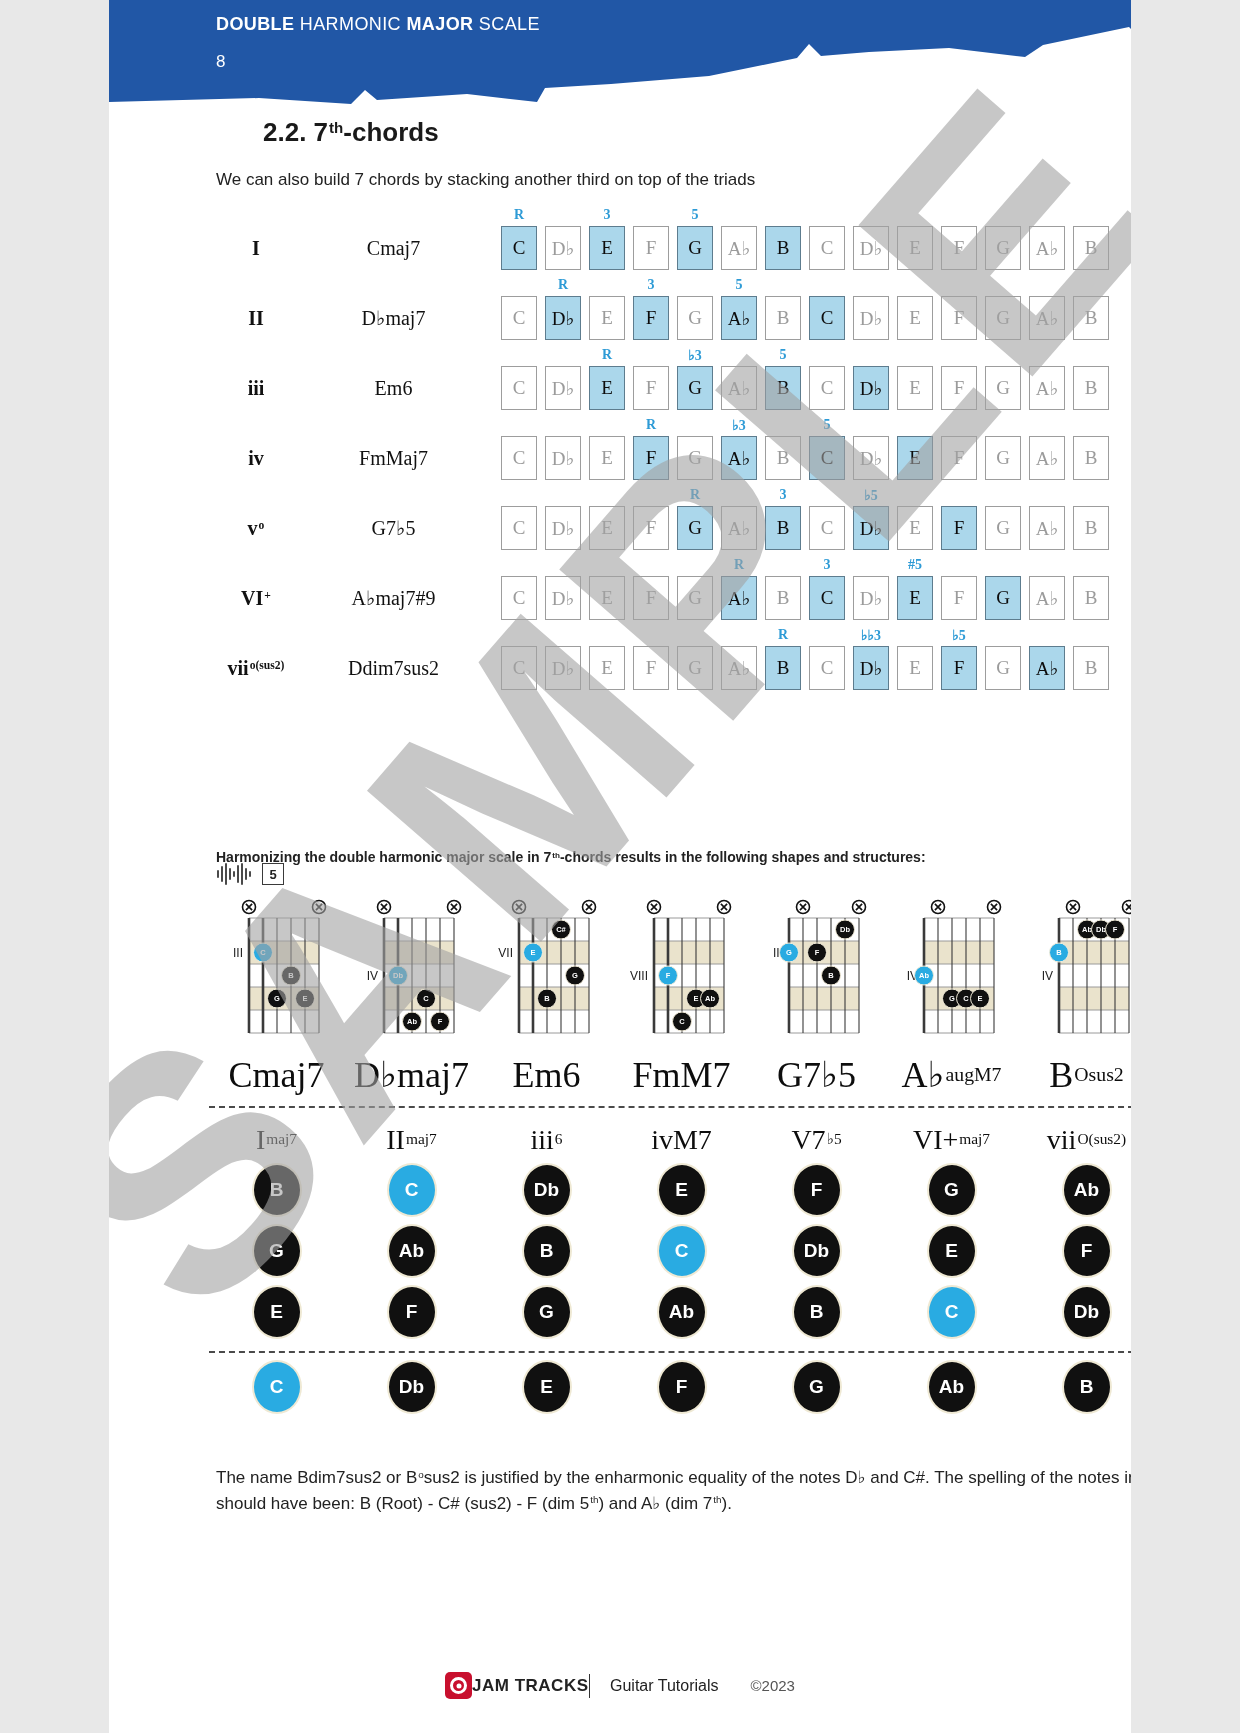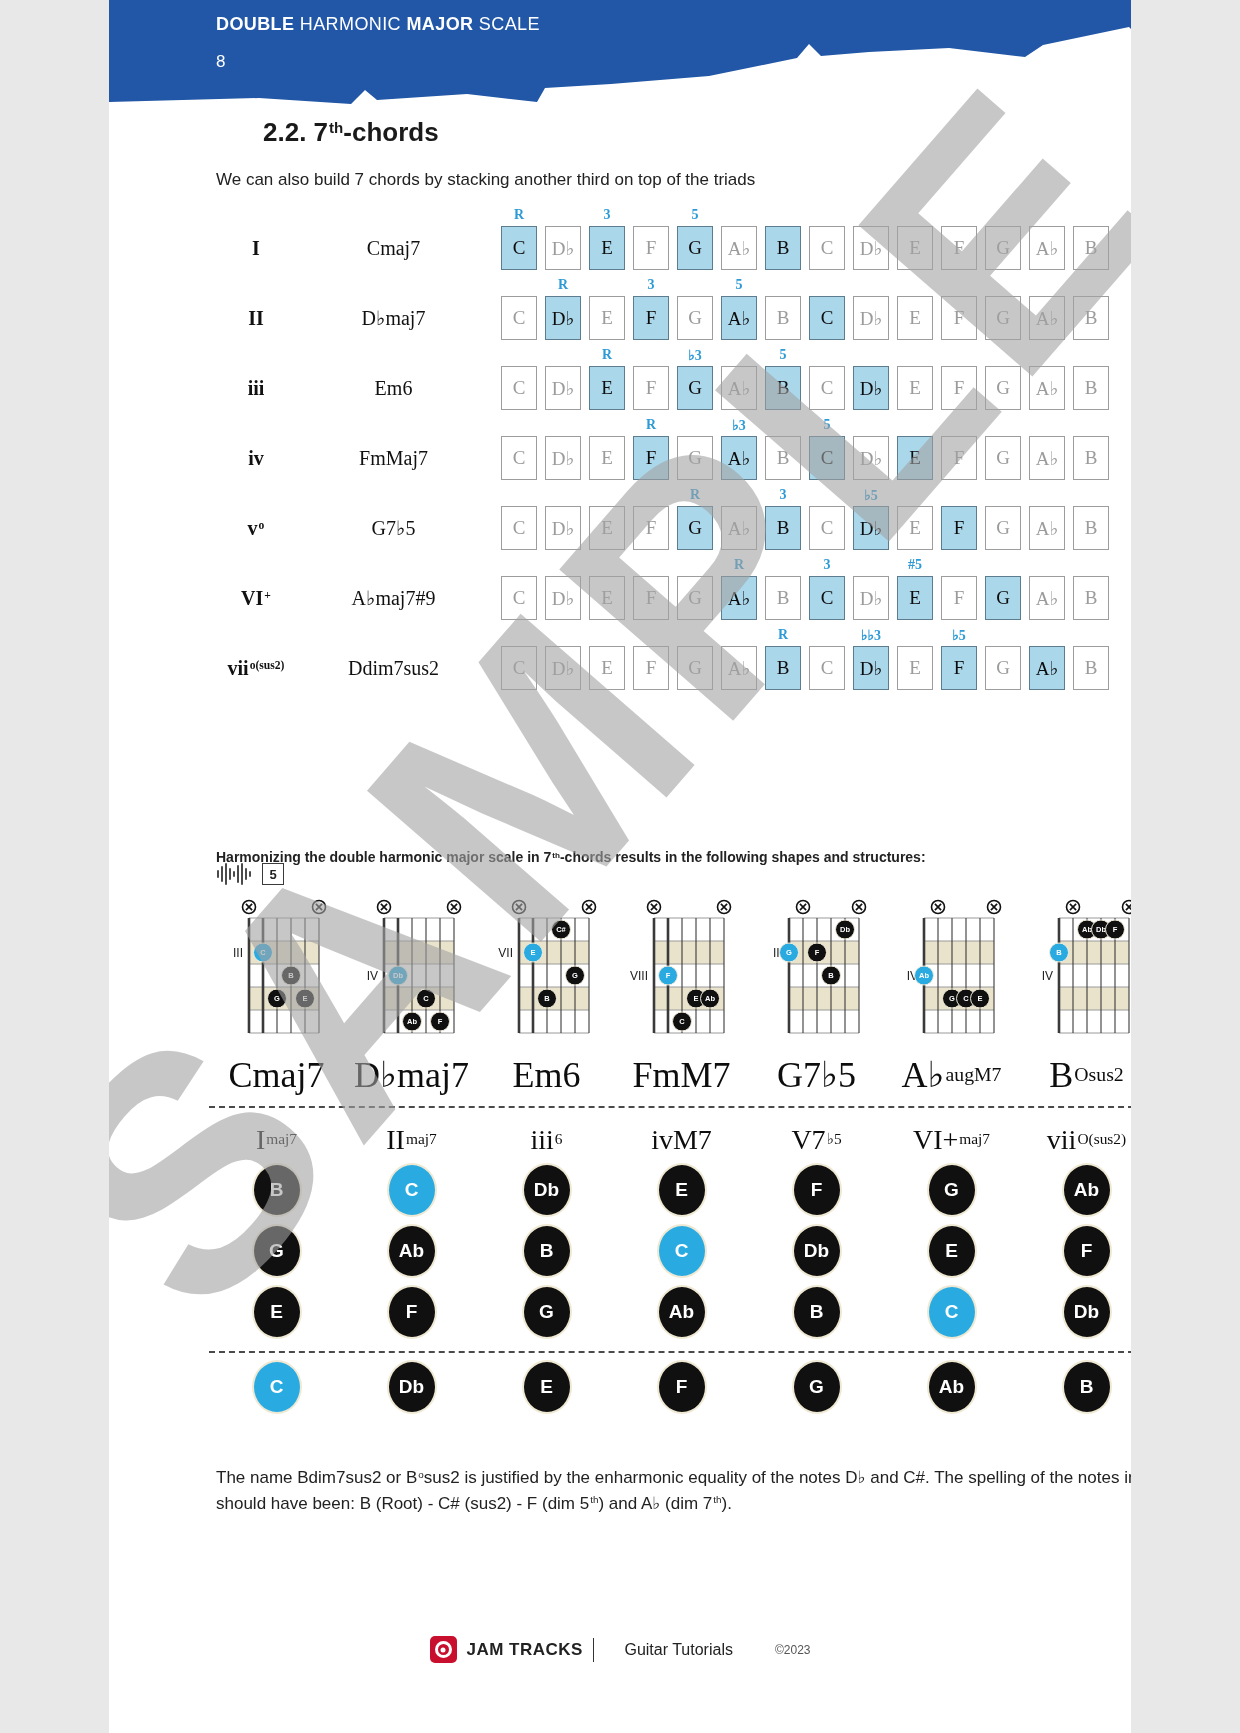--- a/index.html
+++ b/index.html
@@ -55,29 +55,29 @@
 
   
   #footnote{position:absolute;top:1448px;left:107px;width:1035px;font-size:17px;color:#222;line-height:1.5;}
 
   
   #watermark{position:absolute;left:6px;top:1255px;z-index:40;pointer-events:none;
              font-size:335px;font-weight:700;color:rgba(162,162,162,0.60);letter-spacing:14px;
              transform:rotate(-49deg);transform-origin:0 0;white-space:nowrap;line-height:0;}
 
   
-  #footer{position:absolute;left:0;right:0;top:1636px;display:flex;justify-content:center;align-items:center;gap:10px;z-index:11;text-align:right;}
+  #footer{position:absolute;left:0;right:0;top:1672px;display:flex;justify-content:center;align-items:center;z-index:11;text-align:right;}
   #footer-logo{width:27px;height:27px;background:#C8102E;border-radius:5px;position:relative;}
   #footer-logo::after{content:'';position:absolute;inset:5px;border:3px solid #fff;border-radius:50%;}
   #footer-logo::before{content:'';position:absolute;width:5px;height:5px;background:#fff;border-radius:50%;
                        left:50%;top:50%;transform:translate(-50%,-50%);z-index:1;}
   #footer-brand{font-size:17px;font-weight:700;color:#222;letter-spacing:.5px;}
   #footer-sep{width:1.5px;height:24px;background:#333;}
   #footer-tagline{font-size:16px;color:#222;margin-left:20px;}
-  #footer-copy{font-size:12px;color:#555;margin-left:32px;}
+  #footer-copy{font-size:15px;color:#555;margin-left:32px;}
 </style>
 </head>
 <body>
 
 <div id="page">
 
   <svg id="header-svg" width="1240" height="145" viewBox="0 0 1240 145">
     <polygon id="header-poly" points="0,0 1240,0 1240,34 1205,28 1196,44 1150,25 1138,40 1096,30 1042,48 1020,27 934,45 916,57 840,48 760,52 712,56 700,44 688,58 600,76 502,84 436,88 428,102 358,94 268,100 256,90 242,104 150,98 0,102" fill="#2157A6"></polygon>
   </svg>
   <div id="header-text"><span class="wb">DOUBLE </span><span class="wl">HARMONIC </span><span class="wb">MAJOR </span><span class="wl">SCALE</span></div>

